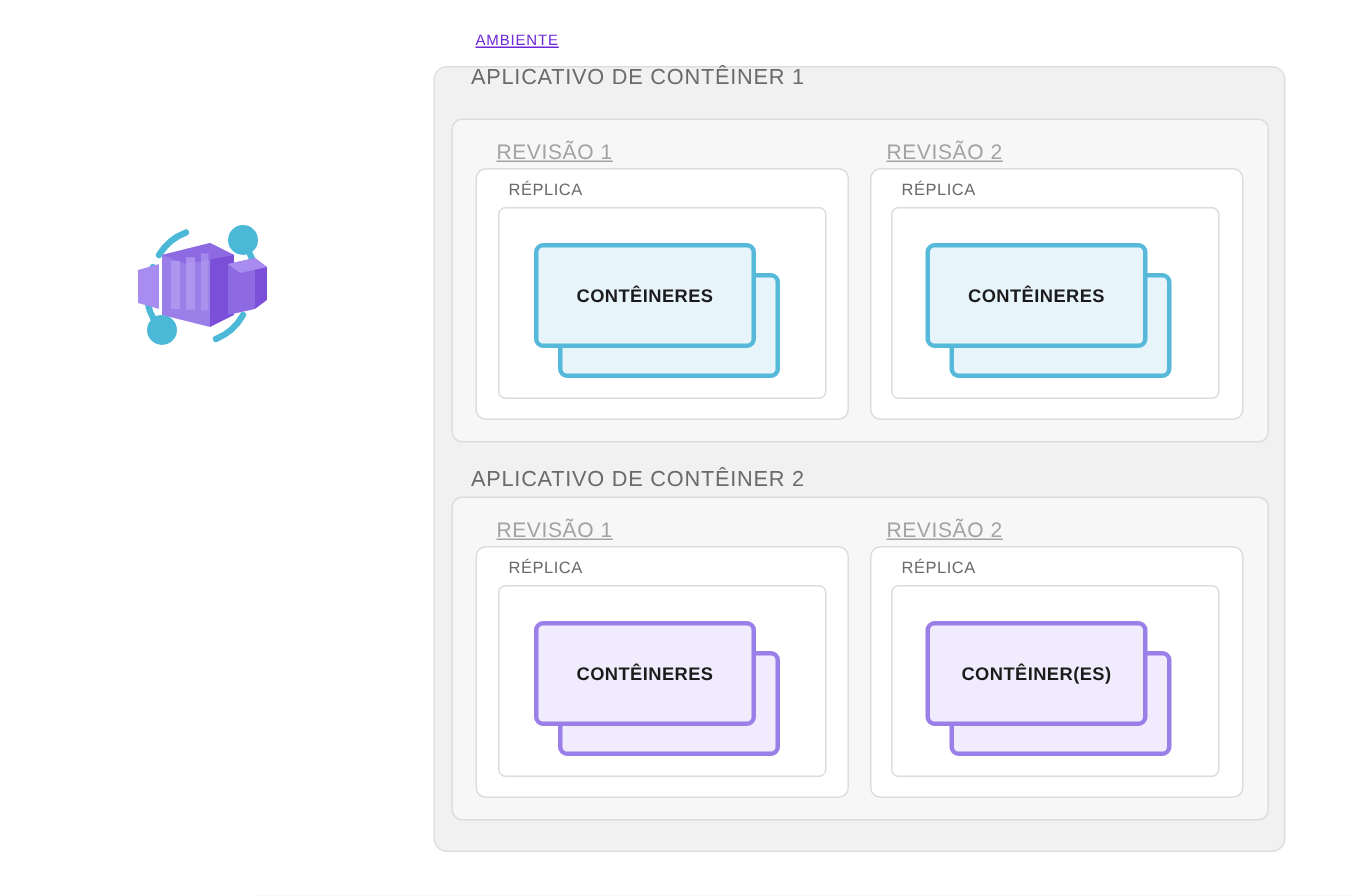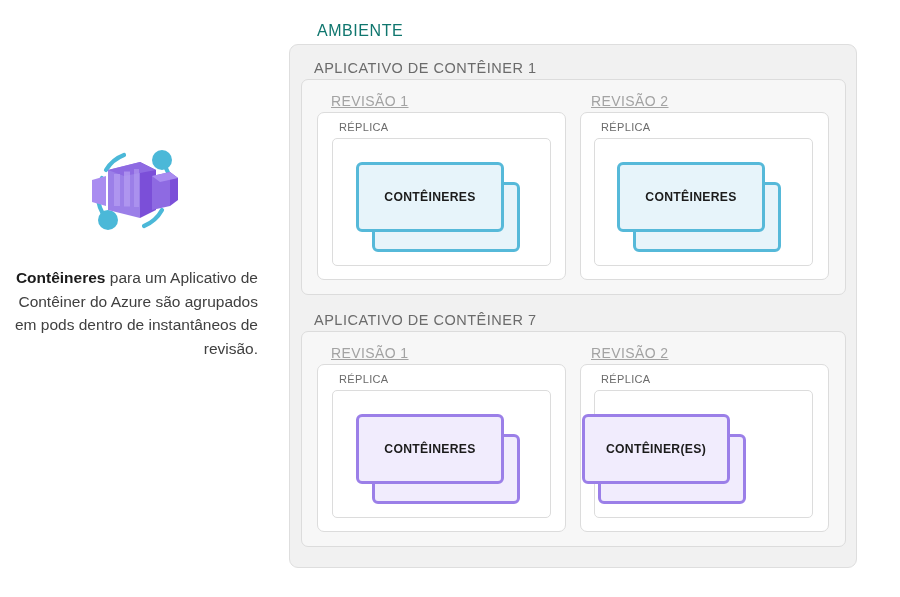--- a/index.html
+++ b/index.html
@@ -49,24 +49,25 @@
   .caption b {
     font-weight: bold;
     color: #1b1b1b;
   }
 
   
   .env-label {
     position: absolute;
     left: 317px;
     top: 22px;
-    font-size: 16px;
+    font-size: 10px;
     letter-spacing: 0.55px;
-    color: #0f766e;
-    font-family: "Liberation Sans", sans-serif;
+    color: #6d28d9;
+    font-family: "Liberation Sans", sans-serif;
+    text-decoration: underline;
   }
   .env-box {
     position: absolute;
     left: 289px;
     top: 44px;
     width: 568px;
     height: 524px;
     box-sizing: border-box;
     background: #f1f1f1;
     border: 1.5px solid #dedede;
@@ -191,27 +192,26 @@
       <rect x="30" y="34" width="6" height="32" fill="#b49cf2" opacity="0.75"></rect>
       <rect x="40" y="31.5" width="6" height="35" fill="#b49cf2" opacity="0.75"></rect>
       <rect x="50" y="29" width="5" height="38" fill="#b49cf2" opacity="0.6"></rect>
 
       <path d="M68 36 L86 32 L86 66 L68 70 Z" fill="#8e6ae2"></path>
       <path d="M68 36 L86 32 L92 38 L92 62 L86 66 L68 70 Z" fill="#7b4fd8" opacity="0.0"></path>
       <path d="M86 32 L94 38 L94 60 L86 66 Z" fill="#7b4fd8"></path>
       <path d="M68 36 L86 32 L94 38 L76 42 Z" fill="#a98cf0"></path>
     </svg>
 
-    <div class="caption"><b>Contêineres</b><span> para um Aplicativo de Contêiner do Azure são agrupados em pods dentro de instantâneos de revisão.</span></div>
   </div>
 
   <div class="env-label">AMBIENTE</div>
   <div class="env-box"></div>
 
-  <div class="app-label" style="left:314px; top:60px;">APLICATIVO DE CONTÊINER 1</div>
+  <div class="app-label" style="left:314px; top:44px;">APLICATIVO DE CONTÊINER 1</div>
   <div class="app-box" style="left:301px; top:79px; width:545px; height:216px;"></div>
 
   <div class="rev-label" style="left:331px; top:93px;">REVISÃO 1</div>
   <div class="rev-box" style="left:317px; top:112px; width:249px; height:168px;"></div>
   <div class="replica-label" style="left:339px; top:121px;">RÉPLICA</div>
   <div class="replica-box" style="left:332px; top:138px; width:219px; height:128px;"></div>
   <div class="card-stack blue" style="left:356px; top:162px;">
     <div class="card card-back"></div>
     <div class="card card-front">
         <span>CONTÊINERES</span>
@@ -222,38 +222,38 @@
   <div class="rev-box" style="left:580px; top:112px; width:249px; height:168px;"></div>
   <div class="replica-label" style="left:601px; top:121px;">RÉPLICA</div>
   <div class="replica-box" style="left:594px; top:138px; width:219px; height:128px;"></div>
   <div class="card-stack blue" style="left:617px; top:162px;">
     <div class="card card-back"></div>
     <div class="card card-front">
         <span>CONTÊINERES</span>
       </div>
   </div>
 
-  <div class="app-label" style="left:314px; top:312px;">APLICATIVO DE CONTÊINER 7</div>
+  <div class="app-label" style="left:314px; top:312px;">APLICATIVO DE CONTÊINER 2</div>
   <div class="app-box" style="left:301px; top:331px; width:545px; height:216px;"></div>
 
   <div class="rev-label" style="left:331px; top:345px;">REVISÃO 1</div>
   <div class="rev-box" style="left:317px; top:364px; width:249px; height:168px;"></div>
   <div class="replica-label" style="left:339px; top:373px;">RÉPLICA</div>
   <div class="replica-box" style="left:332px; top:390px; width:219px; height:128px;"></div>
   <div class="card-stack purple" style="left:356px; top:414px;">
     <div class="card card-back"></div>
     <div class="card card-front">
         <span>CONTÊINERES</span>
       </div>
   </div>
 
   <div class="rev-label" style="left:591px; top:345px;">REVISÃO 2</div>
   <div class="rev-box" style="left:580px; top:364px; width:249px; height:168px;"></div>
   <div class="replica-label" style="left:601px; top:373px;">RÉPLICA</div>
   <div class="replica-box" style="left:594px; top:390px; width:219px; height:128px;"></div>
-  <div class="card-stack purple" style="left:582px; top:414px;padding-left:36px;">
+  <div class="card-stack purple" style="left:617px; top:414px;padding-left:36px;">
     <div class="card card-back"></div>
     <div class="card card-front">
         <span>CONTÊINER(ES)</span>
       </div>
   </div>
 
 </div>
 
 </body></html>

